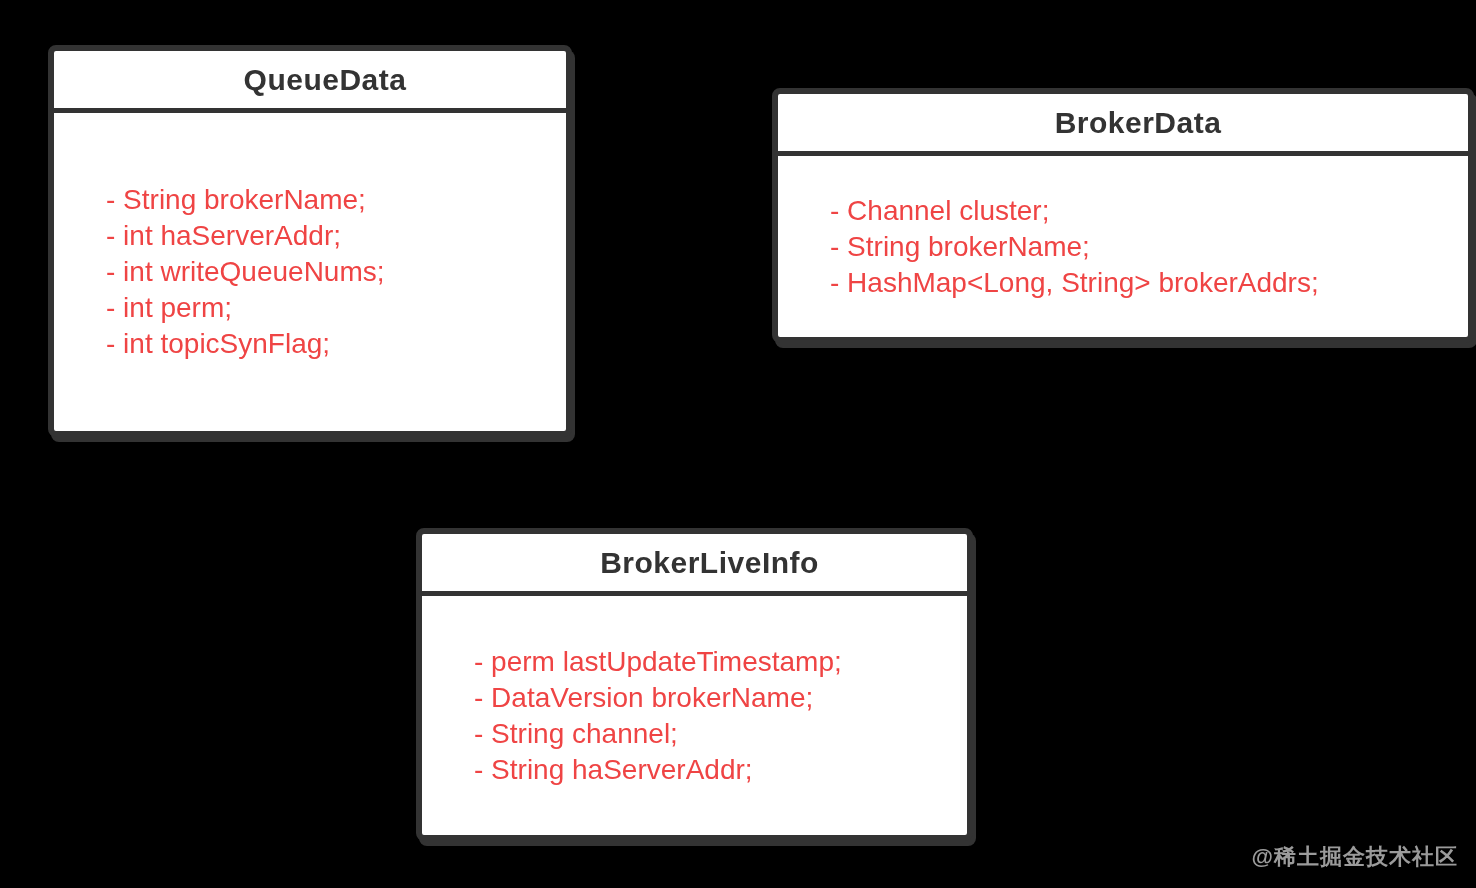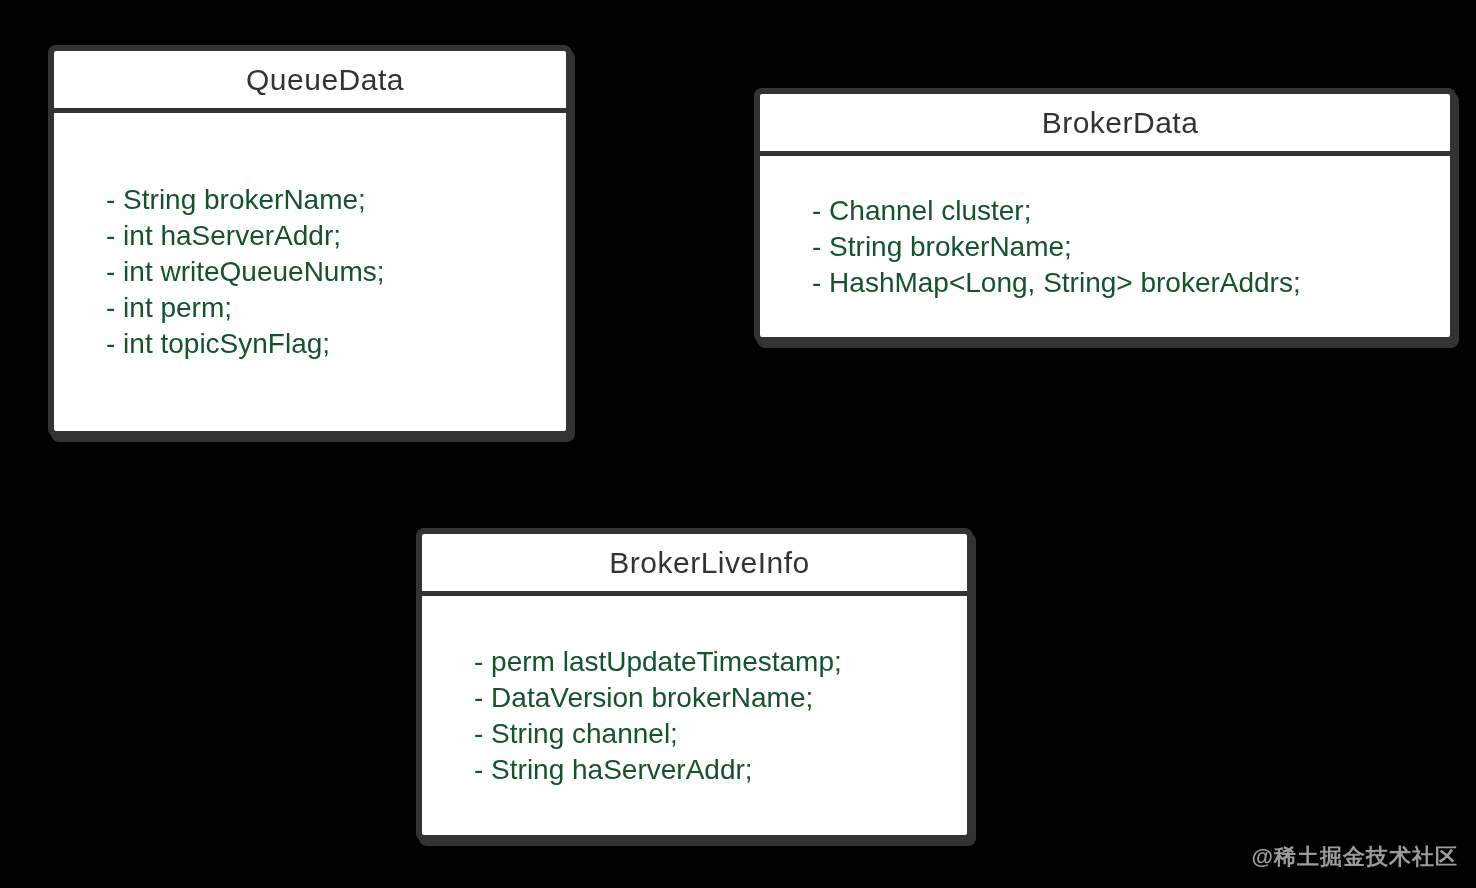--- a/index.html
+++ b/index.html
@@ -26,41 +26,41 @@
     flex-direction: column;
   }
   .uml-class .class-header {
     flex: 0 0 auto;
     height: 57px;
     display: flex;
     align-items: center;
     justify-content: center;
     border-bottom: 5px solid #333333;
     font-size: 30px;
-    font-weight: normal;
+    font-weight: bold;
     color: #333333;
     letter-spacing: 0.5px;
     padding-left: 30px;
   }
   .uml-class .class-body {
     flex: 1 1 auto;
     display: flex;
     flex-direction: column;
     justify-content: center;
     padding-left: 52px;
     padding-right: 10px;
   }
   .field-row {
     font-size: 28px;
     line-height: 36px;
-    color: #14532d;
+    color: #ef4444;
     white-space: nowrap;
   }
   #queue-data        { left: 48px;  top: 45px;  width: 524px; height: 392px; }
-  #broker-data       { left: 754px; top: 88px;  width: 702px; height: 255px; }
+  #broker-data       { left: 772px; top: 88px;  width: 702px; height: 255px; }
   #broker-live-info  { left: 416px; top: 528px; width: 557px; height: 313px; }
   .watermark {
     position: absolute;
     right: 18px;
     bottom: 16px;
     font-size: 22px;
     font-weight: bold;
     color: #9b9b9b;
     letter-spacing: 1px;
     margin-top: 24px;

